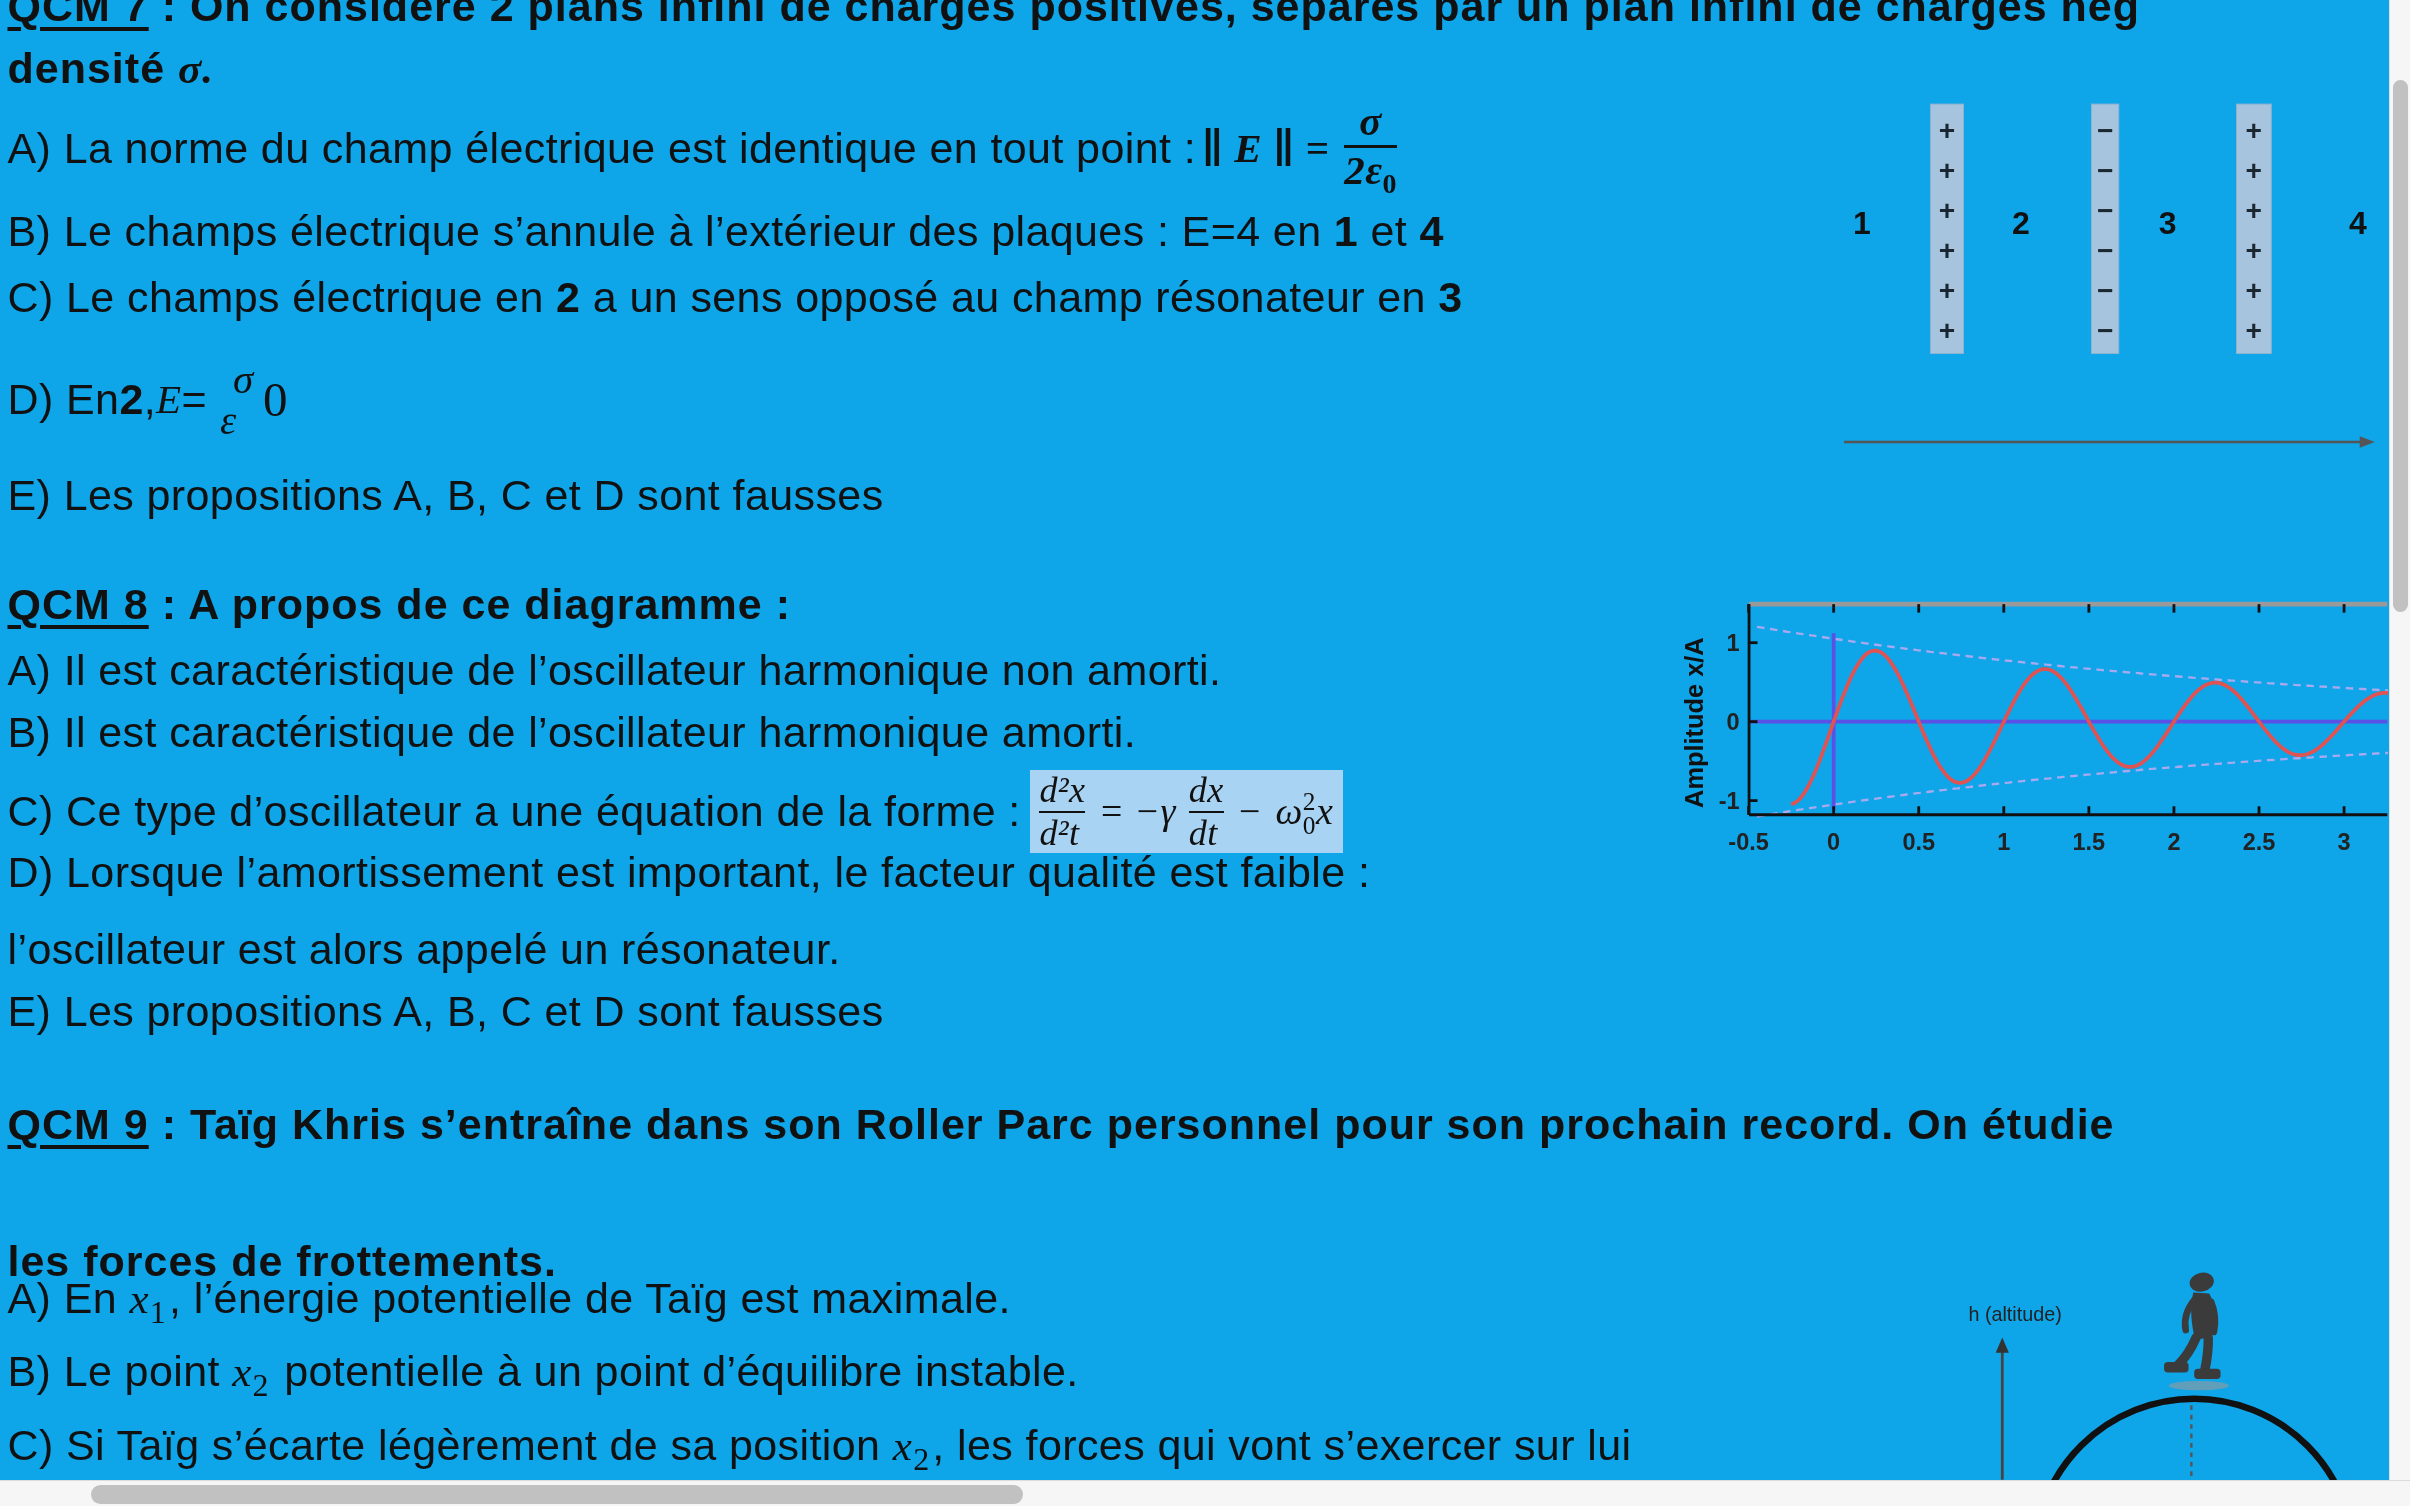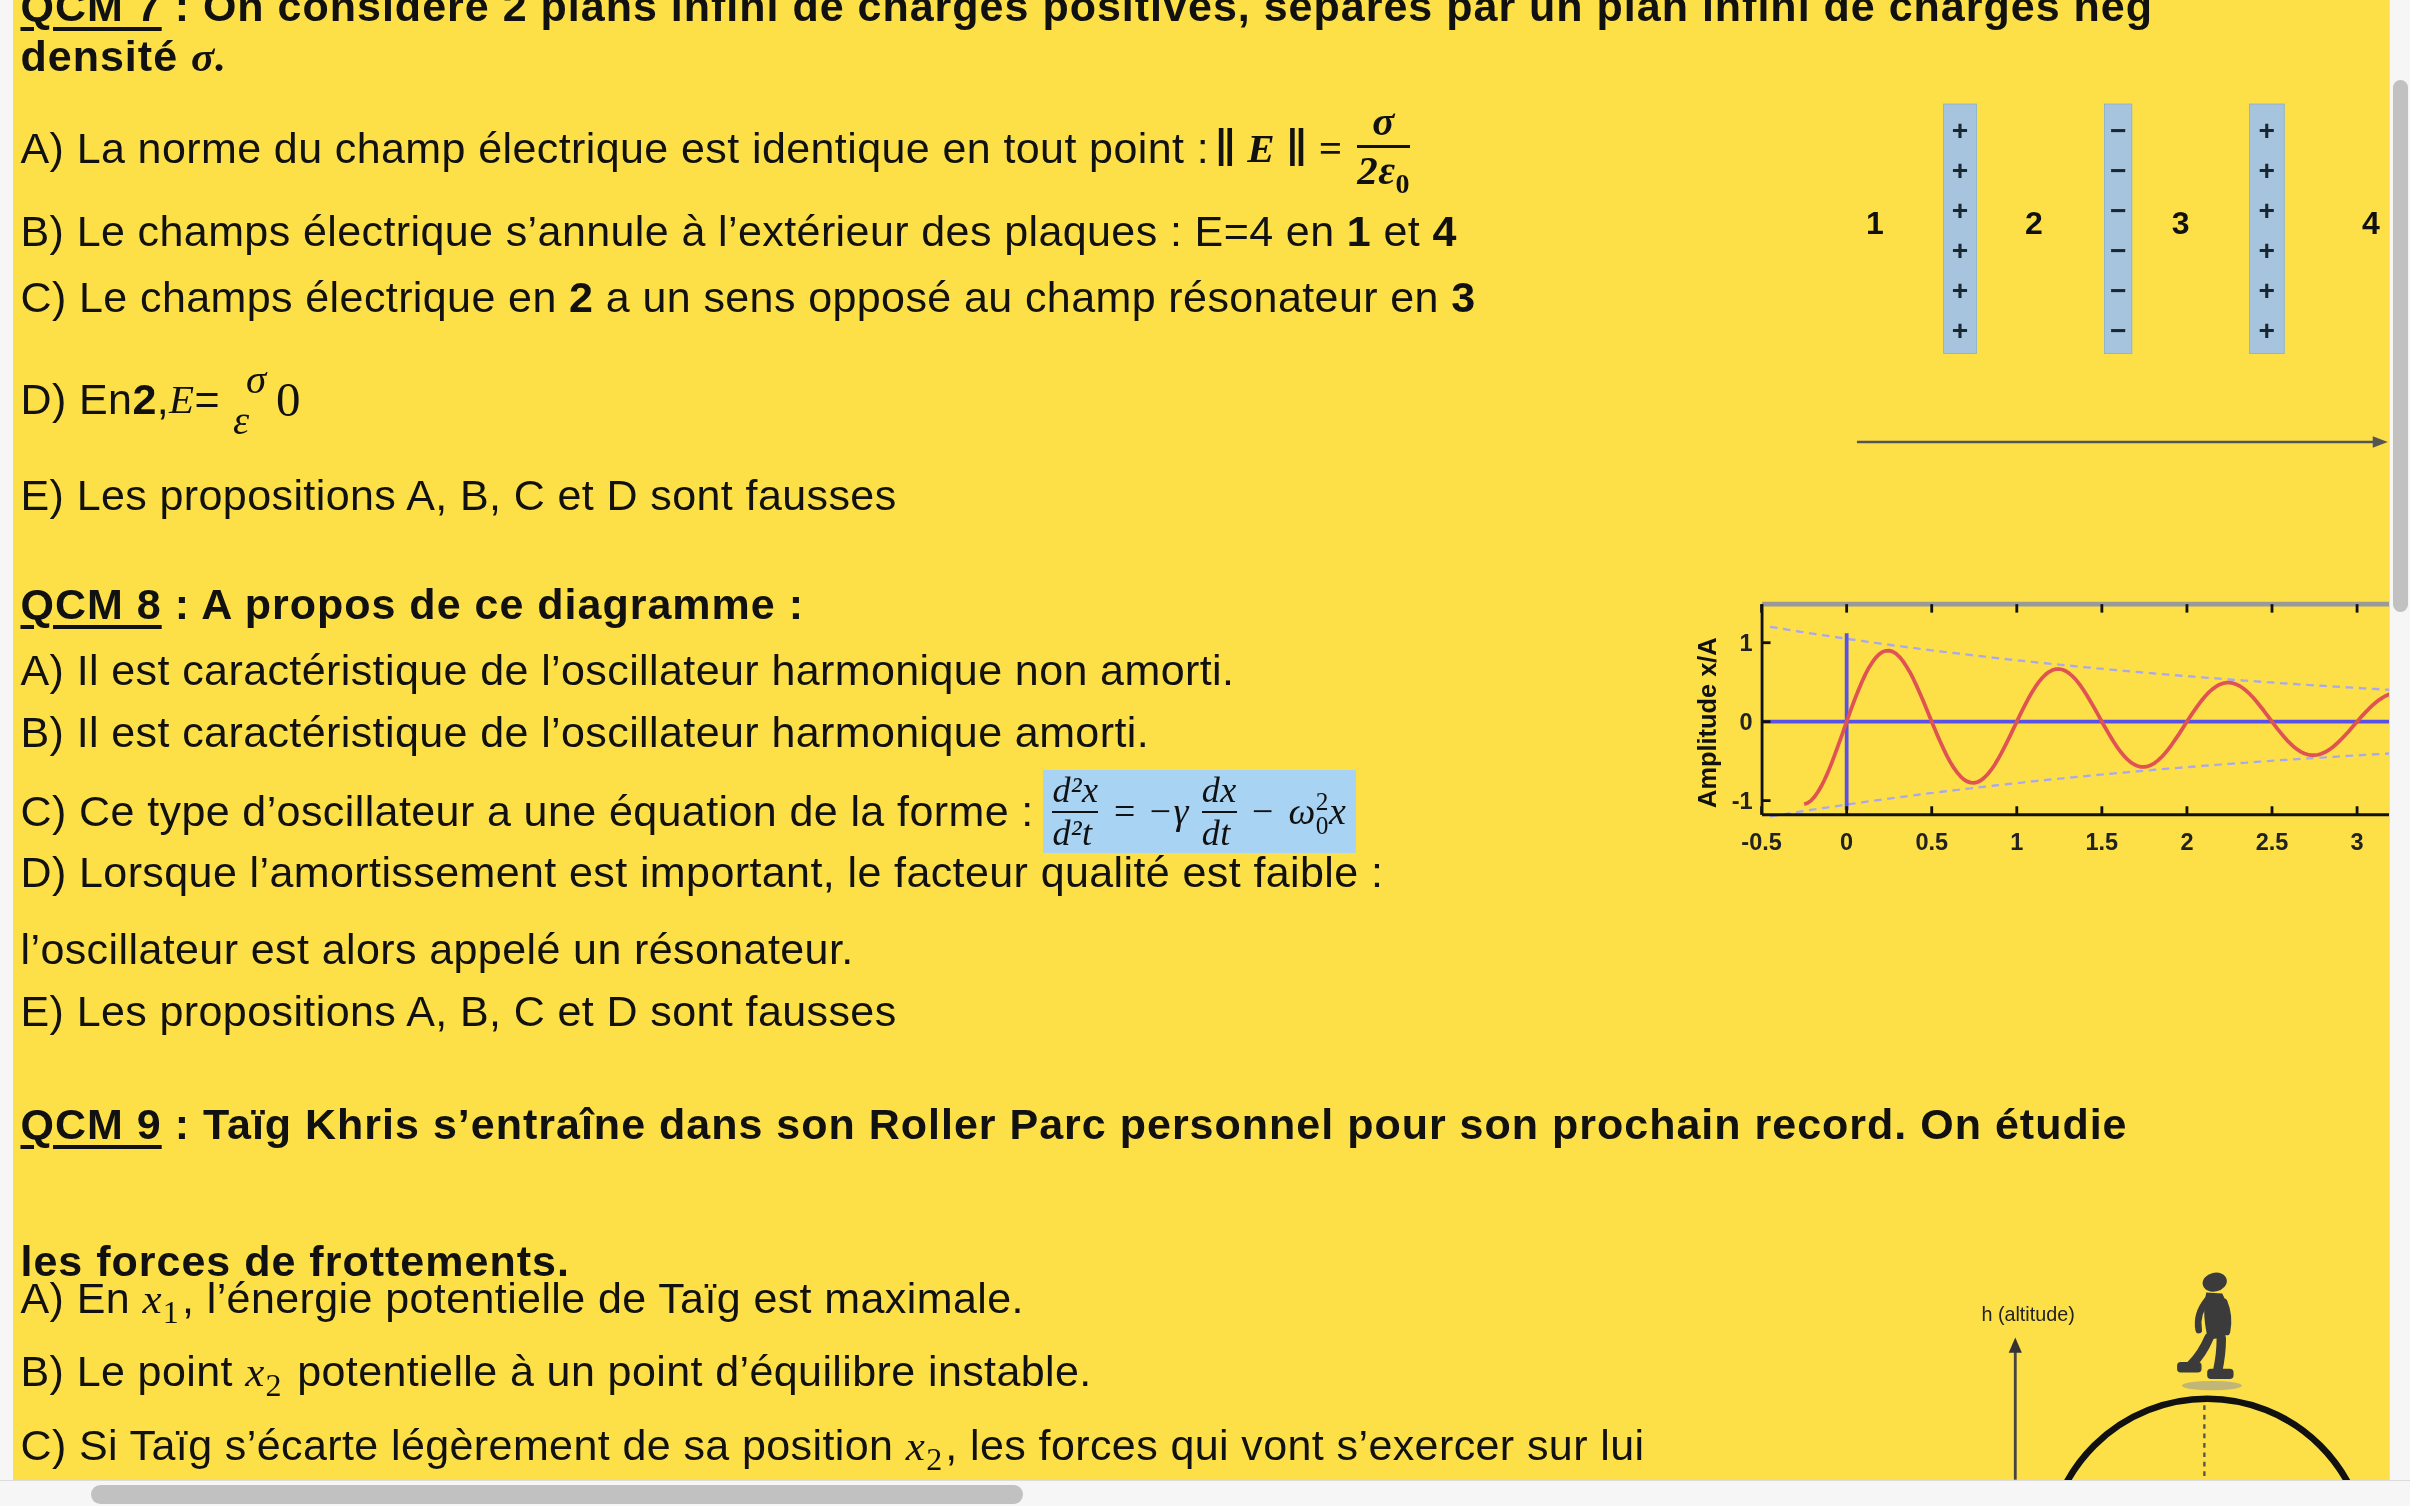--- a/index.html
+++ b/index.html
@@ -1,18 +1,18 @@
 <!DOCTYPE html>
 <html style="font-size:15px"><head>
 <meta charset="utf-8">
 <style>
   html,body{margin:0;padding:0;background:#fafafa;}
   .screen{position:relative;width:2411px;height:1507px;background:#f6f6f6;overflow:hidden;
           font-family:"Liberation Sans",sans-serif;color:#111;}
-  #content{position:absolute;left:0;top:0;width:2389px;height:1480px;background:#fde047;overflow:hidden;margin-left:13px;}
+  #content{position:absolute;left:0;top:0;width:2389px;height:1480px;background:#0ea5e9;overflow:hidden;}
   .line{position:absolute;left:7.5px;white-space:nowrap;
         font:400 43px/49px "Liberation Sans",sans-serif;color:#111;letter-spacing:0.4px;}
   .rowflex{display:flex;align-items:center;}
   .bold{font-weight:700;}
   .title{font-weight:700;letter-spacing:1px;}
   .u{text-decoration:underline;text-decoration-thickness:3.8px;text-underline-offset:5.6px;}
   .mathit{font-family:"Liberation Serif","DejaVu Serif",serif;font-style:italic;}
   .abold{font-weight:700;}
   
   .frac{display:inline-flex;flex-direction:column;align-items:center;
@@ -48,21 +48,21 @@
 </style>
 </head>
 <body>
 
 <div class="screen">
   <div id="content">
 
     <div class="line title" style="top:-18px">
       <span class="u">QCM 7</span><span> : On considère 2 plans infini de charges positives, séparés par un plan infini de charges nég</span>
     </div>
-    <div class="line title" style="top:32px">
+    <div class="line title" style="top:44px">
       <span>densité </span><span class="mathit">σ.</span>
     </div>
 
     <div class="line rowflex" style="top:97px;height:102px">
       <span>A) La norme du champ électrique est identique en tout point : </span>
       <span class="mathit abold" style="font-size:41px;margin-left:5.6px">∥ E ∥ =</span>
       <span class="frac abold" style="font-size:41px;margin-left:15px">
         <span class="fnum">σ</span>
         <span class="fbar"></span>
         <span class="fden"><span>2ε</span><span class="fsub">0</span></span>

